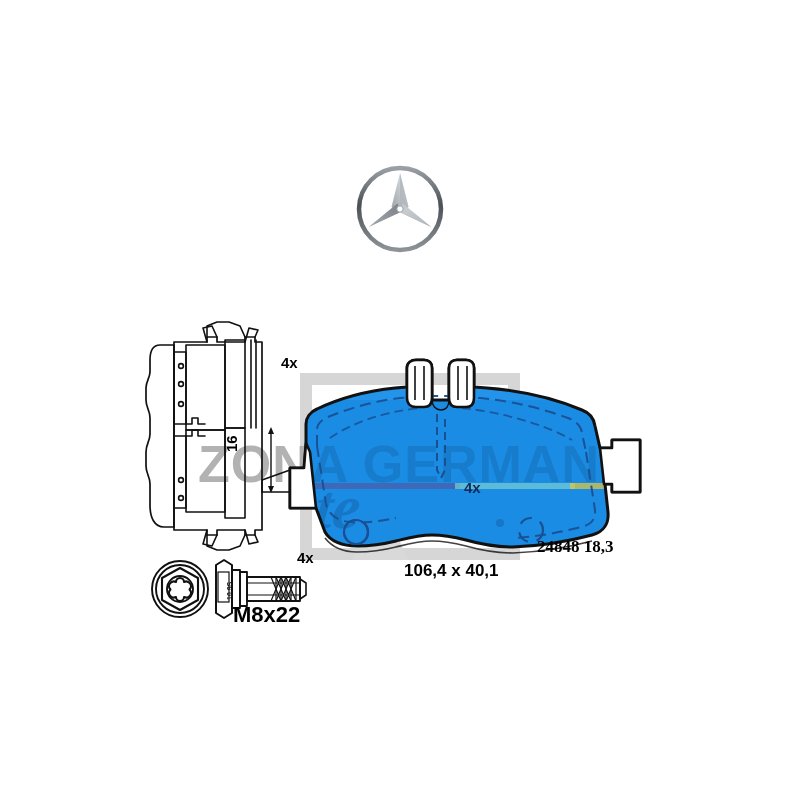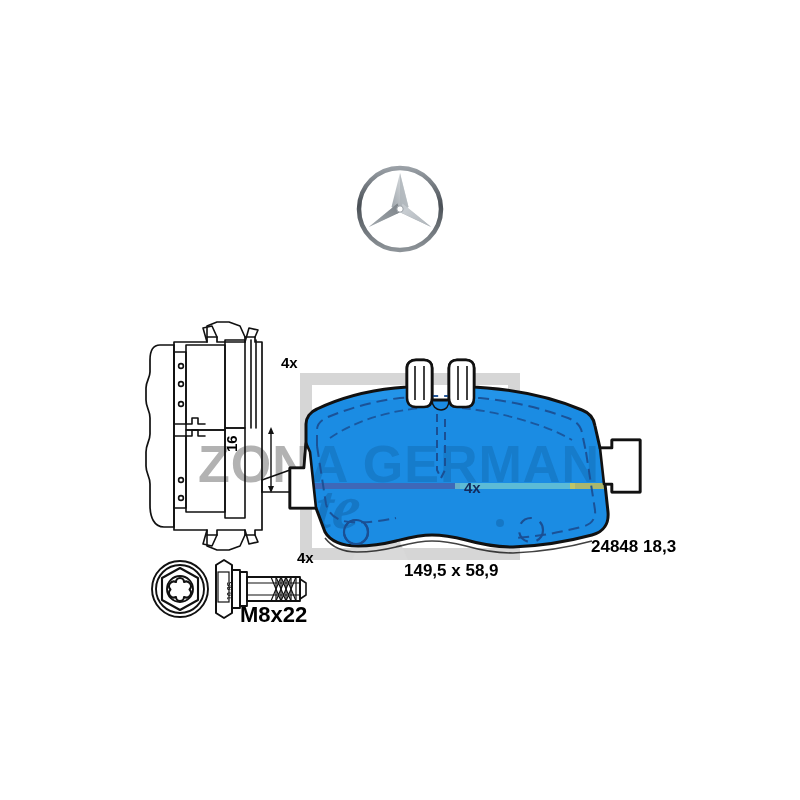--- a/index.html
+++ b/index.html
@@ -381,23 +381,23 @@
 
     <rect x="218" y="572" width="11" height="30" fill="none" stroke="#111111" stroke-width="1.2"></rect>
   </svg>
 
   <div class="lbl lbl-4x" style="left:261px; top:355px;">4x</div>
 
   <div class="lbl lbl-16" style="left:224px; top:452px;">16</div>
 
   <div class="lbl lbl-4x" style="left:277px; top:550px;">4x</div>
 
-  <div class="lbl lbl-m8" style="left:240px; top:604px;">M8x22</div>
+  <div class="lbl lbl-m8" style="left:233px; top:604px;">M8x22</div>
 
   <div class="lbl lbl-109" style="left:226px; top:600px; color:#111111;">10.9S</div>
 
   <div class="lbl lbl-4x" style="left:444px; top:480px; color:#132b5c;">4x</div>
 
-  <div class="lbl lbl-dim" style="left:404px; top:562px;">149,5 x 58,9</div>
-
-  <div class="lbl lbl-code" style="left:591px; top:538px;">24848 18,3</div>
+  <div class="lbl lbl-dim" style="left:404px; top:562px;">106,4 x 40,1</div>
+
+  <div class="lbl lbl-code" style="left:537px; top:538px;font-family:Liberation Serif, serif;">24848 18,3</div>
 
 </div>
 
 </body></html>

